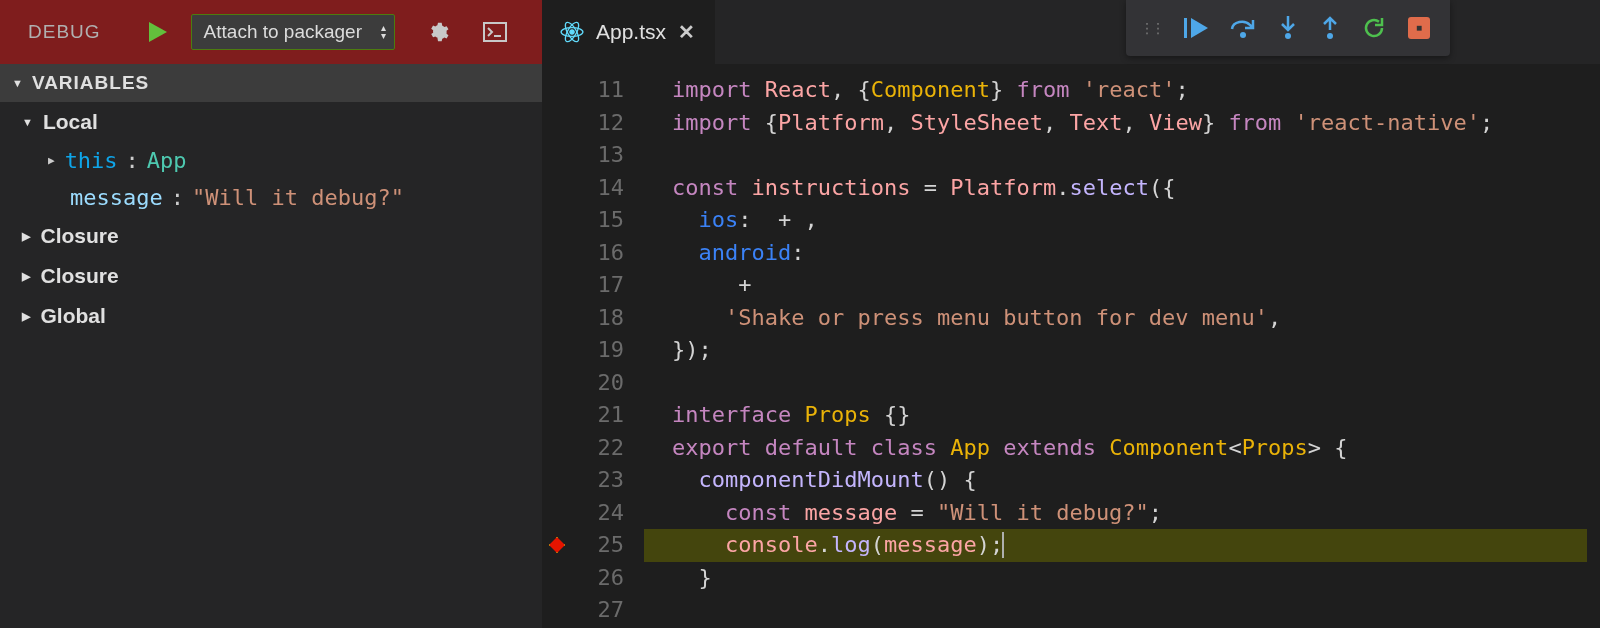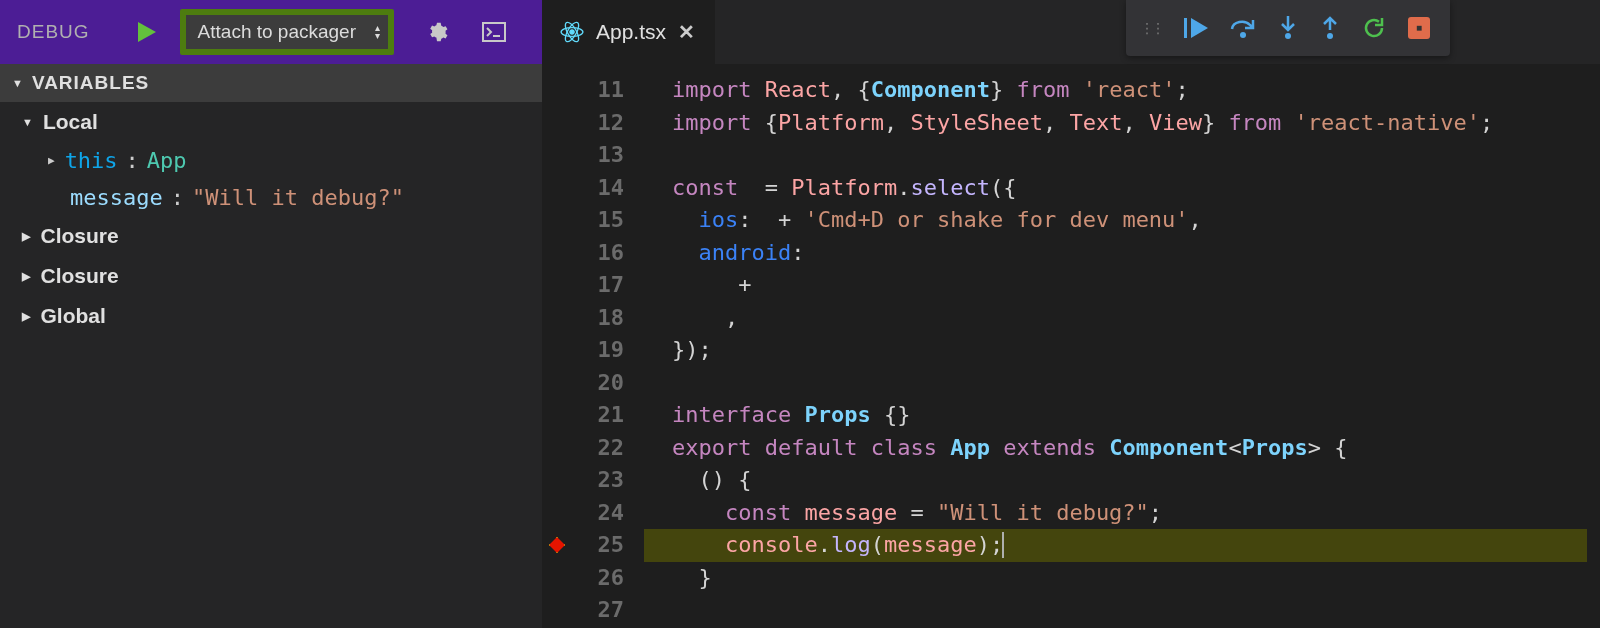--- a/index.html
+++ b/index.html
@@ -18,40 +18,40 @@
   .sidebar {
     width: 542px;
     background: #252526;
     display: flex;
     flex-direction: column;
   }
   .debug-header {
     display: flex;
     align-items: center;
     height: 64px;
-    padding: 0 8px 0 17px;
+    padding: 0 8px 0 28px;
     gap: 18px;
-    background: #4c1d95;
+    background: #7f1d1d;
   }
   .debug-label {
     font-size: 19px;
     letter-spacing: 1px;
     color: #b0b0b0;
     font-weight: 400;
     margin-right: 24px;
   }
   .start-btn {
     color: #63c03c;
     font-size: 20px;
     padding: 0 6px;
     cursor: pointer;
   }
   .config-select {
     background: #3c3c3c;
-    border: 6px solid #4d7c0f;
+    border: 1px solid #4d7c0f;
     color: #dcdcdc;
     font-size: 19px;
     padding: 6px 32px 6px 12px;
     position: relative;
     display: flex;
     align-items: center;
     gap: 10px;
     border-radius: 2px;
   }
   .config-select .caret {
@@ -164,40 +164,39 @@
     width: 30px;
     background: #1e1e1e;
     padding-top: 10px;
   }
   .gutter-ln {
     width: 72px;
     background: #1e1e1e;
     color: #6b6b6b;
     text-align: right;
     padding: 10px 20px 0 0;
-    font-weight: bold;
   }
   .code {
     flex: 1;
     padding: 10px 13px 0 28px;
     position: relative;
   }
   .line { white-space: pre; height: 32.5px; display:flex; align-items:center; position:relative;}
   .hl { background: #44450d; position:absolute; left:-28px; right:0; top:0; bottom:0; z-index:0;}
   .line > span { position: relative; z-index: 1;}
   .bp {
     width: 16px; height: 16px; background: #e51400;
     margin: 8px auto 8.5px;
     clip-path: polygon(50% 0, 100% 50%, 50% 100%, 0 50%);
     box-shadow: 0 0 0 1px #f5c000 inset;
   }
   .bp-empty { height: 32.5px; }
   
   .kw { color: #c586c0; }
-  .ty { color: #7dd3fc; font-weight: bold; }
+  .ty { color: #eab308; }
   .fn { color: #c4b5fd; }
   .id { color: #fca5a5; }
   .st { color: #ce9178; }
   .pl { color: #d4d4d4; }
   .op { color: #d4d4d4; }
   .at { color: #3b82f6; }
   .cursor { border-left: 2px solid #aeafad; height: 26px; display: inline-block; vertical-align: middle; margin-left: -1px;}
   svg { display: block; }
 </style>
 </head>
@@ -352,29 +351,29 @@
         <div class="line" style="justify-content: flex-end;">23</div>
         <div class="line" style="justify-content: flex-end;">24</div>
         <div class="line" style="justify-content: flex-end;">25</div>
         <div class="line" style="justify-content: flex-end;">26</div>
         <div class="line" style="justify-content: flex-end;">27</div>
       </div>
     <div class="code" id="code">
         <div class="line"><span class="kw">import</span><span class="pl"> </span><span class="id">React</span><span class="pl">, {</span><span class="ty">Component</span><span class="pl">} </span><span class="kw">from</span><span class="pl"> </span><span class="st">'react'</span><span class="pl">;</span></div>
         <div class="line"><span class="kw">import</span><span class="pl"> {</span><span class="id">Platform</span><span class="pl">, </span><span class="id">StyleSheet</span><span class="pl">, </span><span class="id">Text</span><span class="pl">, </span><span class="id">View</span><span class="pl">} </span><span class="kw">from</span><span class="pl"> </span><span class="st">'react-native'</span><span class="pl">;</span></div>
         <div class="line"><span class="pl"></span></div>
-        <div class="line"><span class="kw">const</span><span class="pl"> </span><span class="pl"> </span><span class="op">=</span><span class="pl"> </span><span class="id">Platform</span><span class="pl">.</span><span class="fn">select</span><span class="pl">({</span></div>
-        <div class="line"><span class="pl">  </span><span class="at">ios</span><span class="pl">: </span><span class="pl"> </span><span class="op">+</span><span class="pl"> </span><span class="st">'Cmd+D or shake for dev menu'</span><span class="pl">,</span></div>
+        <div class="line"><span class="kw">const</span><span class="pl"> </span><span class="id">instructions</span><span class="pl"> </span><span class="op">=</span><span class="pl"> </span><span class="id">Platform</span><span class="pl">.</span><span class="fn">select</span><span class="pl">({</span></div>
+        <div class="line"><span class="pl">  </span><span class="at">ios</span><span class="pl">: </span><span class="pl"> </span><span class="op">+</span><span class="pl"> </span><span class="pl">,</span></div>
         <div class="line"><span class="pl">  </span><span class="at">android</span><span class="pl">:</span></div>
         <div class="line"><span class="pl">    </span><span class="pl"> </span><span class="op">+</span></div>
-        <div class="line"><span class="pl">    </span><span class="pl">,</span></div>
+        <div class="line"><span class="pl">    </span><span class="st">'Shake or press menu button for dev menu'</span><span class="pl">,</span></div>
         <div class="line"><span class="pl">});</span></div>
         <div class="line"><span class="pl"></span></div>
         <div class="line"><span class="kw">interface</span><span class="pl"> </span><span class="ty">Props</span><span class="pl"> {}</span></div>
         <div class="line"><span class="kw">export</span><span class="pl"> </span><span class="kw">default</span><span class="pl"> </span><span class="kw">class</span><span class="pl"> </span><span class="ty">App</span><span class="pl"> </span><span class="kw">extends</span><span class="pl"> </span><span class="ty">Component</span><span class="pl">&lt;</span><span class="ty">Props</span><span class="pl">&gt; {</span></div>
-        <div class="line"><span class="pl">  </span><span class="pl">() {</span></div>
+        <div class="line"><span class="pl">  </span><span class="fn">componentDidMount</span><span class="pl">() {</span></div>
         <div class="line"><span class="pl">    </span><span class="kw">const</span><span class="pl"> </span><span class="id">message</span><span class="pl"> </span><span class="op">=</span><span class="pl"> </span><span class="st">"Will it debug?"</span><span class="pl">;</span></div>
         <div class="line"><div class="hl"></div><span class="pl">    </span><span class="id">console</span><span class="pl">.</span><span class="fn">log</span><span class="pl">(</span><span class="id">message</span><span class="pl">);</span><span class="cursor"></span></div>
         <div class="line"><span class="pl">  }</span></div>
         <div class="line"><span class="pl"></span></div>
       </div>
   </div>
 </div>
 
 </body></html>

